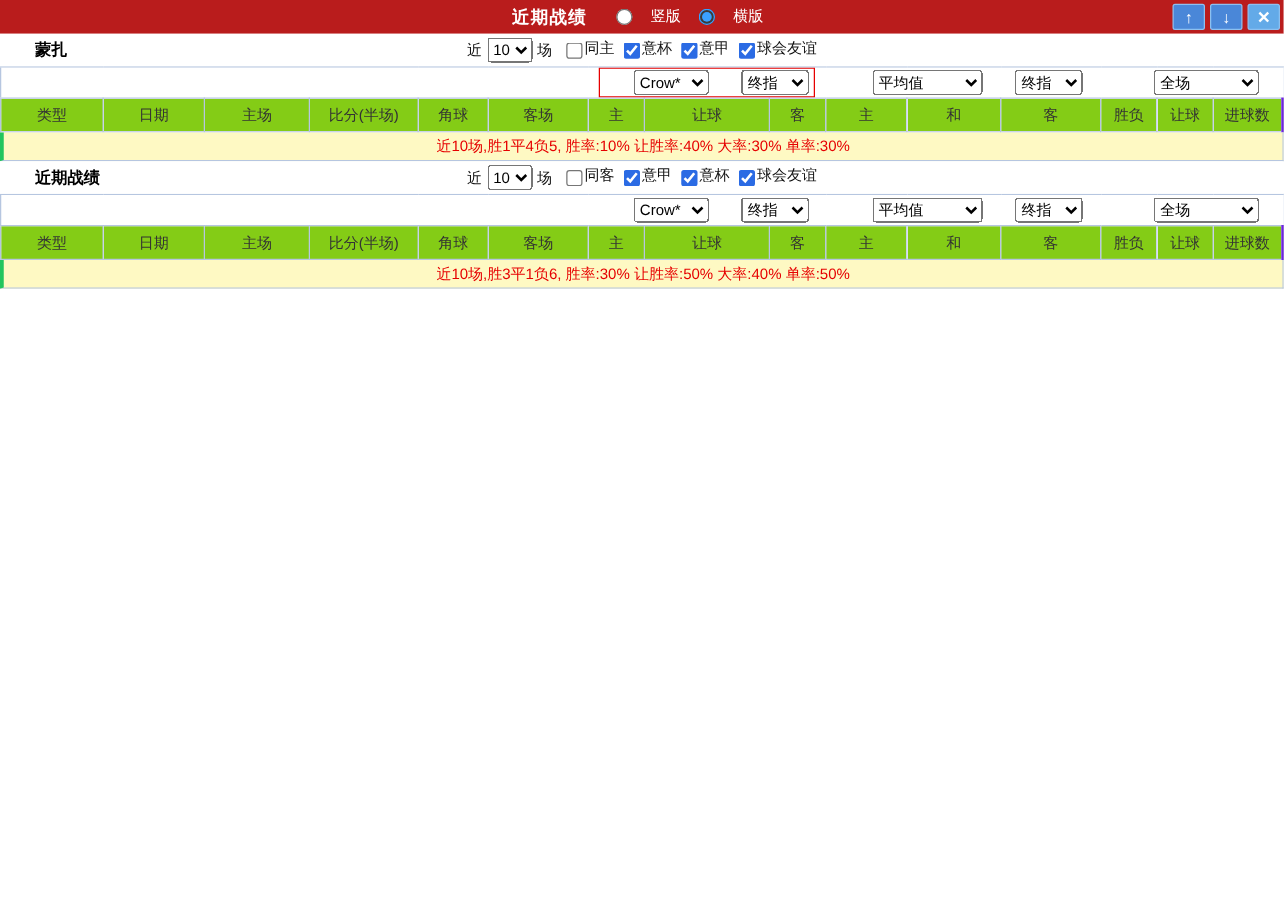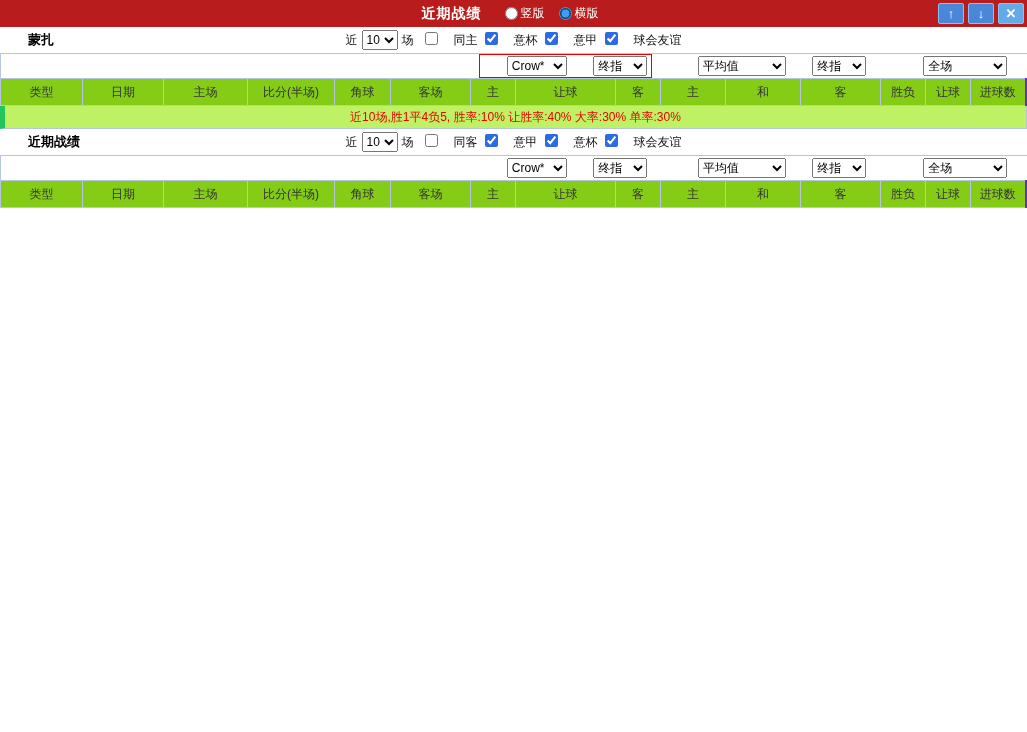--- a/index.html
+++ b/index.html
@@ -1,46 +1,46 @@
 <!DOCTYPE html>
 <html><head>
 <meta charset="utf-8">
 <style>
   html,body { margin:0; padding:0; }
   body { width:1027px; background:#fff; font-family:"Liberation Sans","DejaVu Sans",sans-serif; font-size:12px; }
 
   
   .titlebar { height:27px; background:#b91c1c; position:relative; display:flex; align-items:center; justify-content:center; color:#fff; }
   .titlebar .title { font-weight:bold; font-size:14px; margin-right:16px; letter-spacing:1px; }
-  .titlebar label { display:inline-flex; align-items:center; gap:3px; margin:0 7px; cursor:pointer; font-size:12px; }
+  .titlebar label { display:inline-flex; align-items:center; gap:15px; margin:0 7px; cursor:pointer; font-size:12px; }
   .titlebar input[type=radio] { margin:0; width:13px; height:13px; accent-color:#3aa0ff; }
   .tb-buttons { position:absolute; right:3px; top:3px; display:flex; gap:4px; }
   .tb-buttons button { width:26px; height:21px; border:1px solid #8cc0f0; background:#4a87d8; color:#fff; font-size:13px; line-height:1; cursor:pointer; border-radius:2px; padding:0; font-weight:bold; }
   .tb-buttons button.close { background:#63aae8; }
 
   
   .section-bar { height:26px; position:relative; display:flex; align-items:center; background:#fff; }
   .team-name { position:absolute; left:28px; font-weight:bold; font-size:13px; color:#000; }
   .controls { margin:0 auto; display:flex; align-items:center; gap:4px; color:#111; }
   .controls select { height:20px; font-size:12px; }
-  .filters label { display:inline-flex; align-items:flex-start; gap:16px; margin-left:7px; cursor:pointer; }
+  .filters label { display:inline-flex; align-items:flex-end; gap:2px; margin-left:7px; cursor:pointer; }
   .filters input[type=checkbox] { width:13px; height:13px; margin:0; accent-color:#2b6be4; }
 
   
   table { border-collapse:collapse; table-layout:fixed; width:1027px; border:1px solid #b6c6e0; }
   td,th { border:1px solid #b6c6e0; text-align:center; padding:0; font-size:12px; overflow:hidden; white-space:nowrap; }
   tr.dd-row td { border-left:0; border-right:0; height:24px; background:#fff; }
   tr.dd-row select { height:20px; font-size:12px;margin-left:23px; }
   .sel-company { width:60px; } .sel-stage { width:54px; } .sel-avg { width:88px; } .sel-scope { width:84px; }
   .red-box { display:inline-block; border:1px solid #e60000; padding:1px 4px; }
   .dd-wrap { display:inline-block; padding:1px 4px; }
   tr.hdr-row th { background:#84cc16; color:#333; font-weight:normal; height:26px; }
   tbody td.c7, tr.hdr-row th:nth-child(7) { border-left:1px solid #cc2222; }
   td:last-child, th:last-child { border-right:6px solid #6d28d9; }
-  .summary { height:22px; line-height:22px; text-align:center; color:#e60000; background:#bef264; border-left:5px solid #22c55e; border-right:1px solid #b6c6e0; border-bottom:1px solid #b6c6e0; }
+  .summary { height:22px; line-height:22px; text-align:center; color:#e60000; background:#fef9c3; border-left:3px solid #22c55e; border-right:1px solid #b6c6e0; border-bottom:1px solid #b6c6e0; }
 </style>
 </head>
 <body>
 
 <div class="titlebar">
   <span class="title">近期战绩</span>
   <span id="layout-radios"><label>
         <input type="radio" name="layout" style="">
         <span>竖版</span>
       </label><label>
@@ -204,13 +204,14 @@
           <th>主</th>
           <th>和</th>
           <th>客</th>
           <th>胜负</th>
           <th>让球</th>
           <th>进球数</th>
         </tr>
     </thead>
     <tbody></tbody>
   </table>
+  <div class="summary">近10场,胜3平1负6, 胜率:30% 让胜率:50% 大率:40% 单率:50%</div>
 </section>
 
 </body></html>

